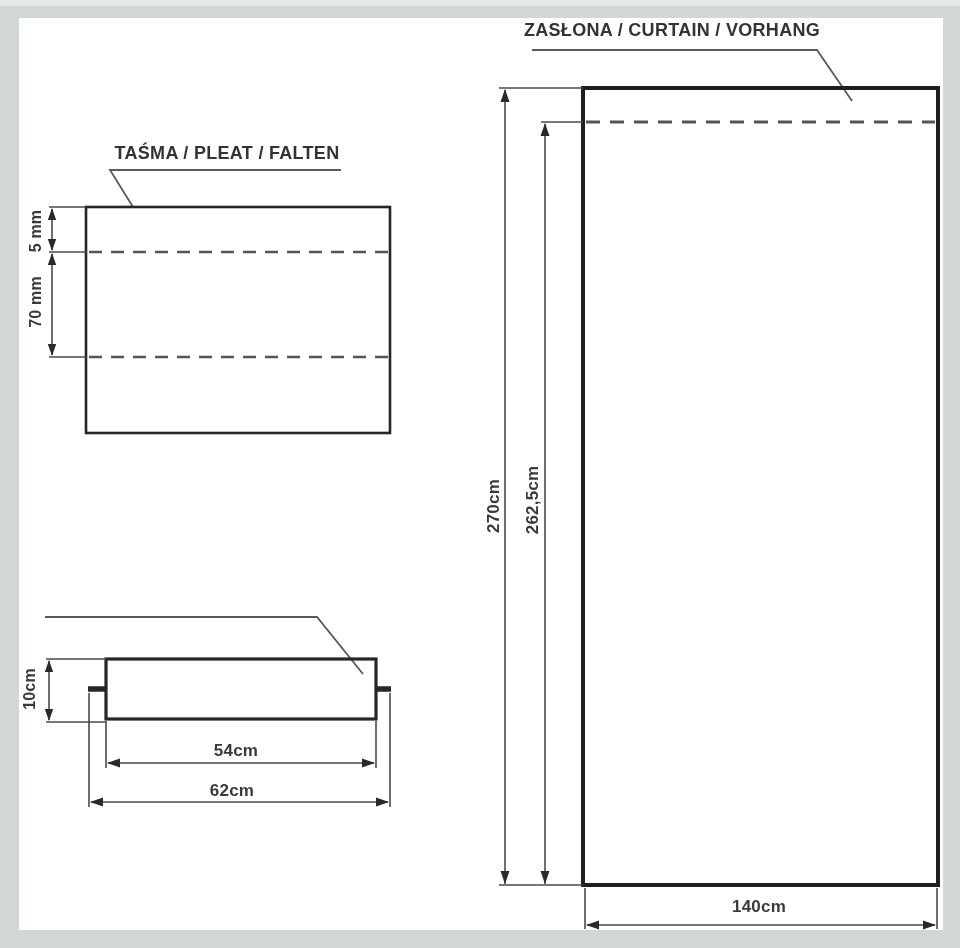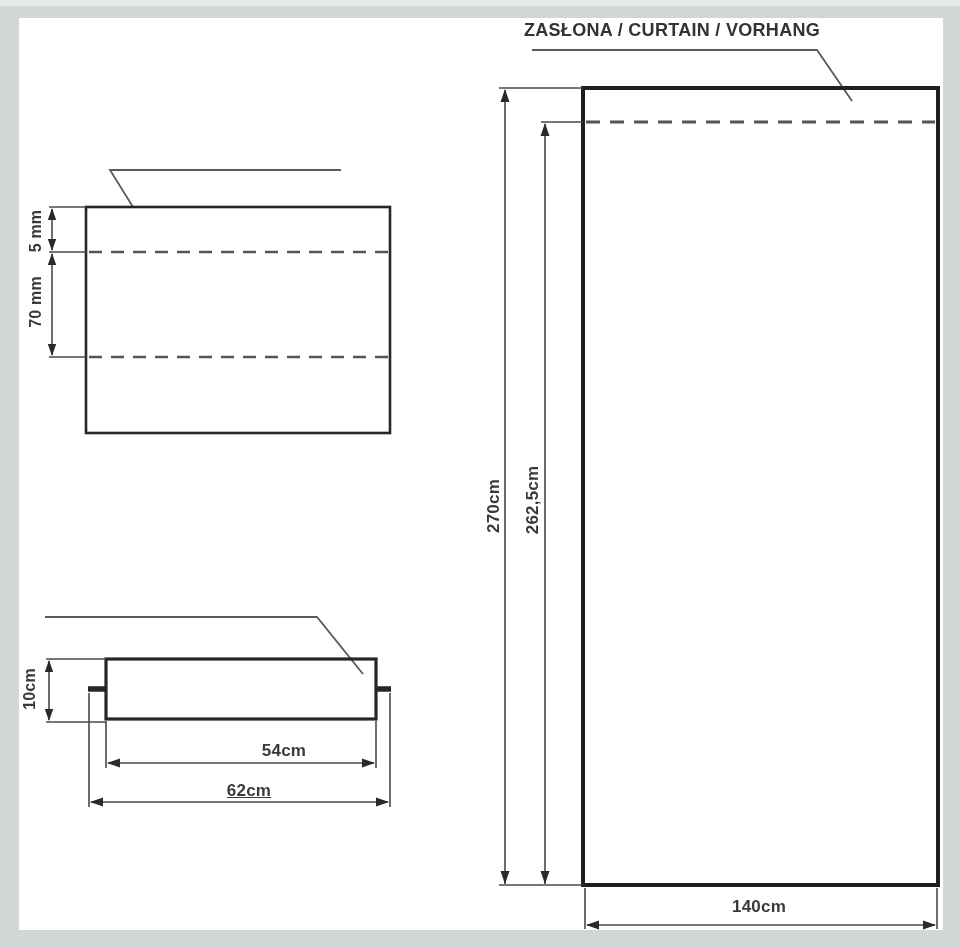--- a/index.html
+++ b/index.html
@@ -105,30 +105,31 @@
       <line x1="585" y1="888" x2="585" y2="929"></line>
       <line x1="937" y1="888" x2="937" y2="929"></line>
       <line x1="587" y1="925" x2="935" y2="925"></line>
       <polygon points="586,925 599,920.5 599,929.5" fill="#2a2a2a" stroke="none"></polygon>
       <polygon points="936,925 923,920.5 923,929.5" fill="#2a2a2a" stroke="none"></polygon>
     </g>
   </svg>
 
   <div class="lbl" style="left:672px;top:30px;">ZASŁONA / CURTAIN / VORHANG</div>
 
+  <div class="lbl" style="left:227px;top:153px;">TAŚMA / PLEAT / FALTEN</div>
 
 
   <div class="dim rot" style="left:36px;top:231px;font-size:16px;">5 mm</div>
 
   <div class="dim rot" style="left:36px;top:302px;font-size:16px;">70 mm</div>
 
   <div class="dim rot" style="left:30px;top:689px;font-size:16px;">10cm</div>
 
-  <div class="dim" style="left:236px;top:751px;margin-left:48px;">54cm</div>
+  <div class="dim" style="left:236px;top:751px;">54cm</div>
 
-  <div class="dim" style="left:249px;top:791px;text-decoration:underline;">62cm</div>
+  <div class="dim" style="left:232px;top:791px;">62cm</div>
 
   <div class="dim rot" style="left:494px;top:506px;">270cm</div>
 
   <div class="dim rot" style="left:533px;top:500px;">262,5cm</div>
 
   <div class="dim" style="left:759px;top:907px;text-align:center;">140cm</div>
 </div>
 
 </body></html>

